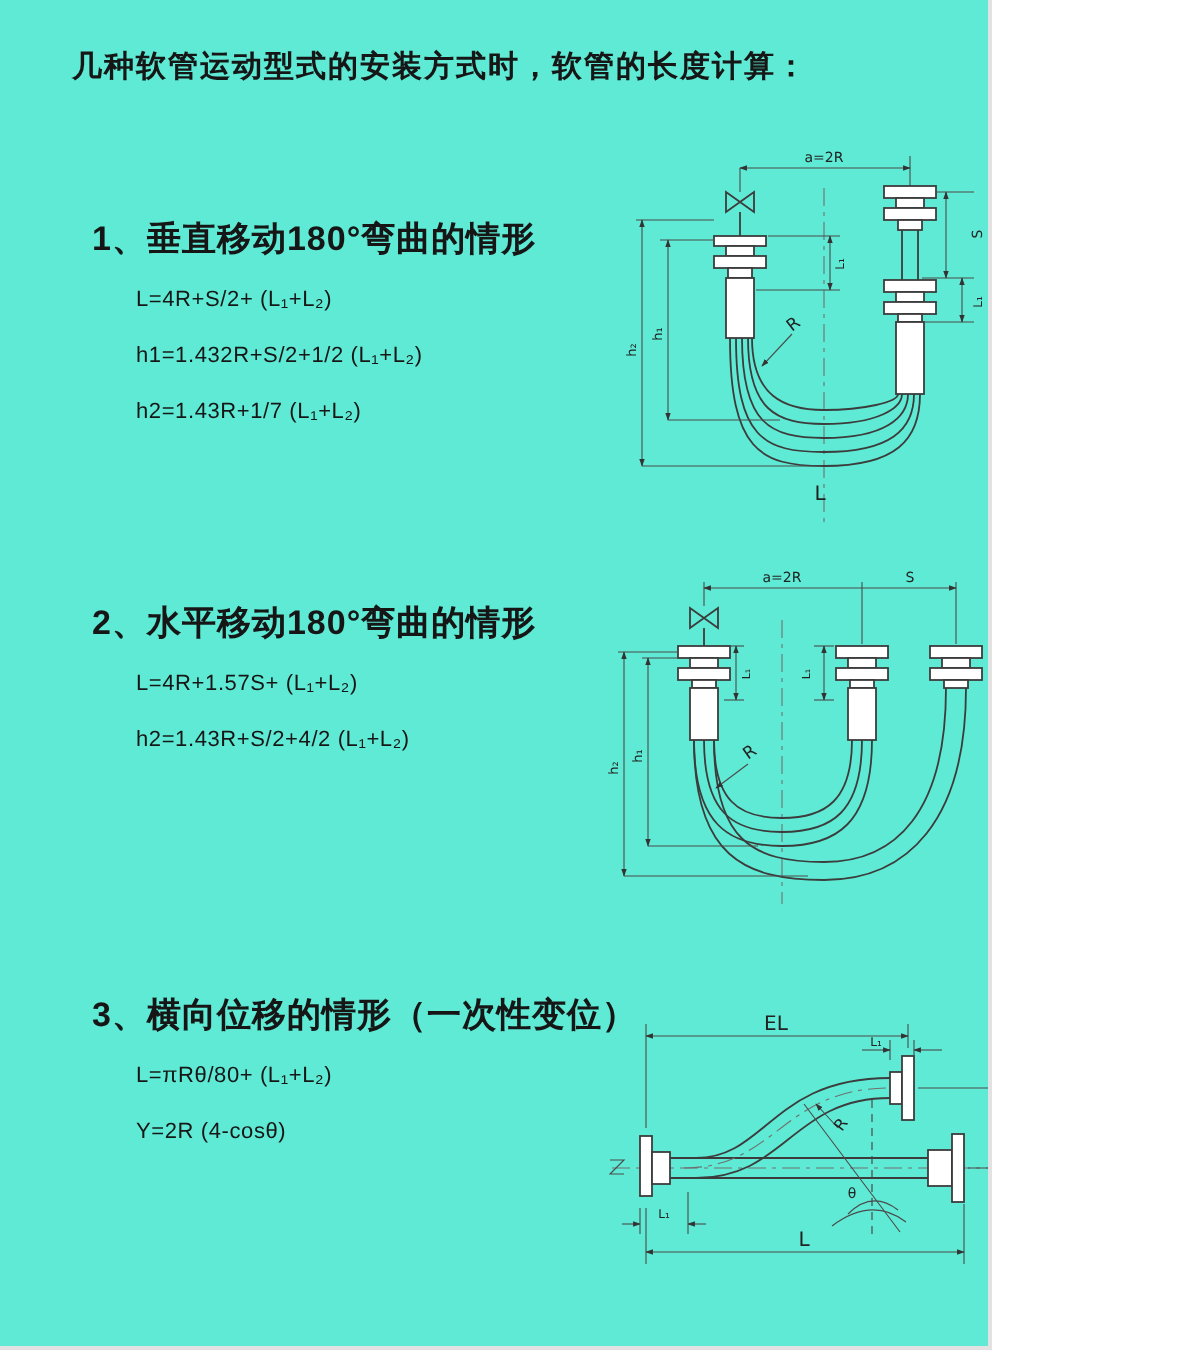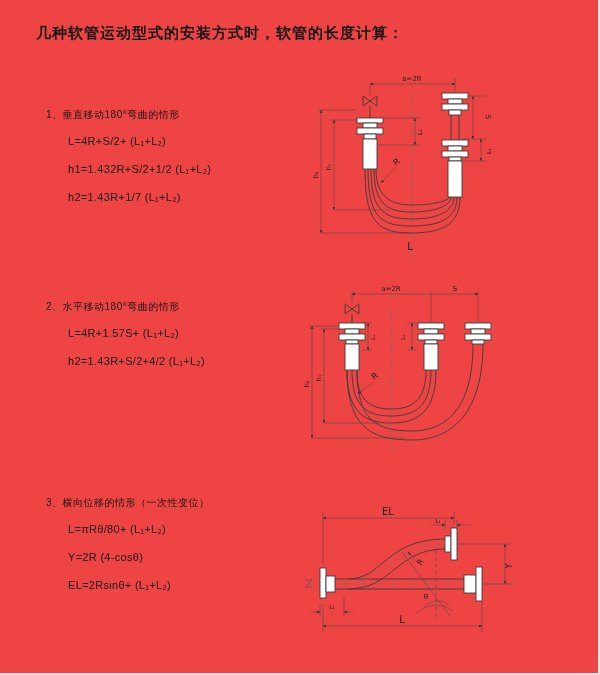--- a/index.html
+++ b/index.html
@@ -1,21 +1,21 @@
 <!DOCTYPE html>
 <html><head>
 <meta charset="utf-8">
 <style>
   html,body{margin:0;padding:0;background:#ffffff;}
-  #page{position:relative;width:600px;height:675px;background:#ef4444;overflow:hidden;
+  #page{position:relative;width:496px;height:675px;background:#5eead4;overflow:hidden;
         font-family:"Liberation Sans","DejaVu Sans",sans-serif;color:#161616;
         border-right:2px solid #e2e2e2;border-bottom:2px solid #e2e2e2;box-sizing:border-box;}
   .title{position:absolute;left:36px;top:24px;font-size:15px;font-weight:bold;letter-spacing:1px;}
   .sec{position:absolute;}
-  .sec-h{font-size:10px;font-weight:normal;letter-spacing:.5px;}
+  .sec-h{font-size:17px;font-weight:bold;letter-spacing:.5px;}
   .formula{font-size:11px;margin:11px 0 0 22px;line-height:17px;letter-spacing:.3px;}
   svg{position:absolute;overflow:visible;}
   .ln{stroke:#3c3c3c;stroke-width:.9;fill:none;}
   .fl{stroke:#3c3c3c;stroke-width:.9;fill:#ffffff;}
   .dim{stroke:#4a4a4a;stroke-width:.55;fill:none;}
   .cl{stroke:#707070;stroke-width:.55;fill:none;stroke-dasharray:9 3 2 3;}
   .dsh{stroke:#4a4a4a;stroke-width:.6;fill:none;stroke-dasharray:4 3;}
   .dlb{fill:#222;font-family:"DejaVu Sans",sans-serif;}
 </style>
 </head>
@@ -35,21 +35,20 @@
   <div class="sec" style="left:46px;top:300px">
     <div class="sec-h">2、水平移动180°弯曲的情形</div>
     <div class="formula">L=4R+1.57S+ (L₁+L₂)</div>
     <div class="formula">h2=1.43R+S/2+4/2 (L₁+L₂)</div>
   </div>
 
   <div class="sec" style="left:46px;top:496px">
     <div class="sec-h">3、横向位移的情形（一次性变位）</div>
     <div class="formula">L=πRθ/80+ (L₁+L₂)</div>
     <div class="formula">Y=2R (4-cosθ)</div>
-    <div class="formula">EL=2Rsinθ+ (L₁+L₂)</div>
   </div>
 
   <svg style="left:310px;top:70px" width="284" height="198" viewBox="0 0 284 198">
     <defs>
       <marker id="arrA" viewBox="0 0 10 10" refX="9" refY="5" markerWidth="7" markerHeight="7" orient="auto-start-reverse">
         <path d="M0,1.5 L10,5 L0,8.5 z" fill="#333"></path>
       </marker>
       <pattern id="hatchA" width="4" height="4" patternUnits="userSpaceOnUse">
         <path d="M0,4 L4,0 M0,0 L4,4" stroke="#666" stroke-width=".6"></path>
       </pattern>

